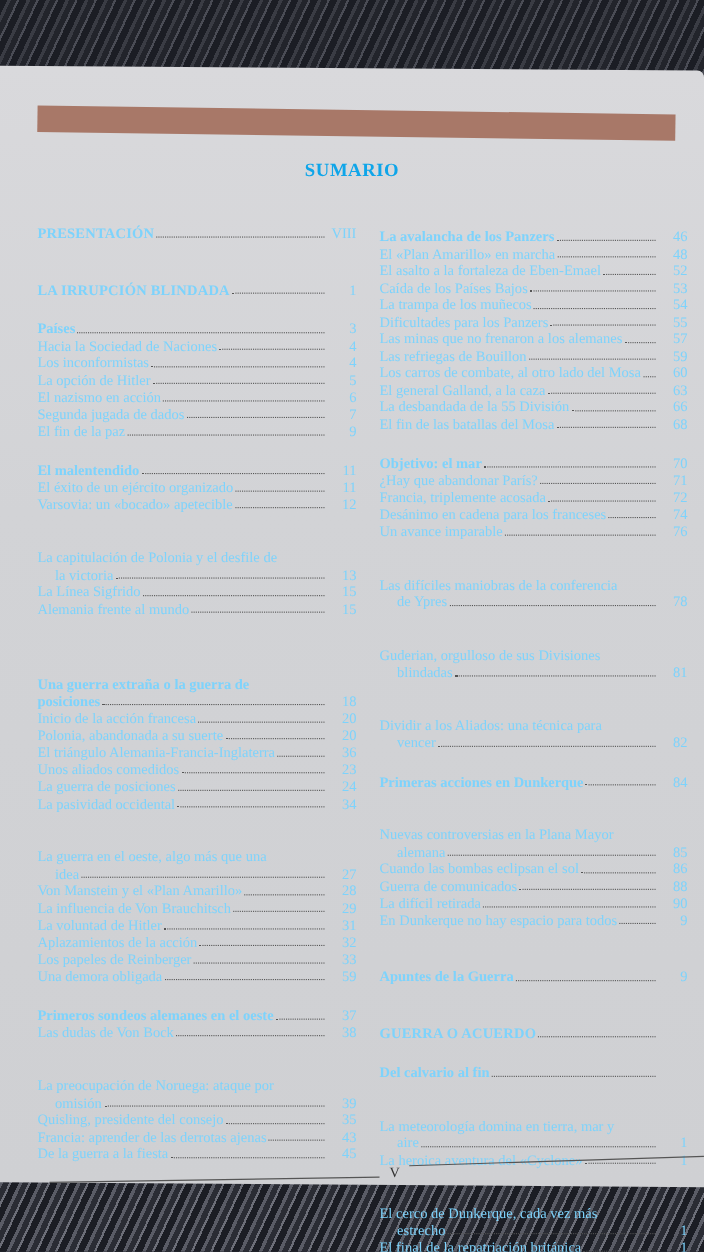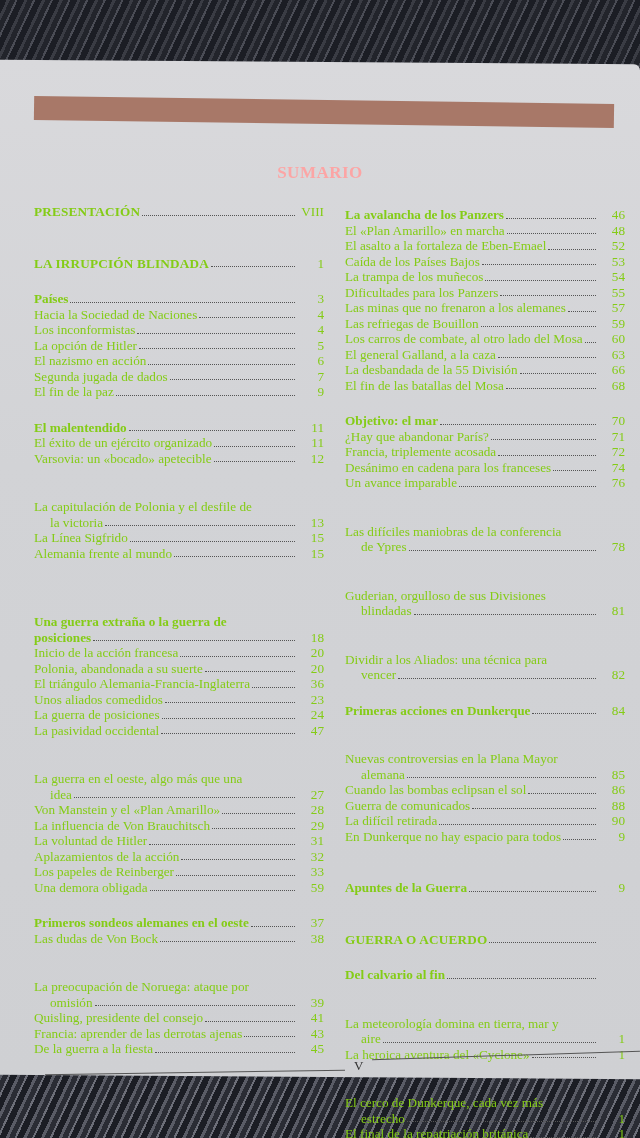--- a/index.html
+++ b/index.html
@@ -23,25 +23,25 @@
     background: linear-gradient(180deg, #d9d9dc 0%, #d2d3d6 40%, #cfd0d3 100%);
     border-radius: 0 6px 0 0;
     transform: skewY(0.4deg);
   }
   .header-bar {
     position: absolute; left: 34px; top: 100px; width: 580px; height: 24px;
     background: #a87868;
     transform: rotate(0.8deg);
   }
   .title {
-    position: absolute; left: 0; width: 640px; top: 163px; text-align: center;
-    font-size: 17px; font-weight: bold; color: #fca5a5; letter-spacing: 0.5px;
+    position: absolute; left: 0; width: 640px; top: 145px; text-align: center;
+    font-size: 17px; font-weight: bold; color: #0ea5e9; letter-spacing: 0.5px;
   }
   .col {
-    position: absolute; color: #84cc16; font-size: 13.2px; line-height: 15.5px;
+    position: absolute; color: #7dd3fc; font-size: 13.2px; line-height: 15.5px;
   }
   .col-left { left: 34px; top: 204px; width: 290px; }
   .col-right { left: 345px; top: 207px; width: 280px; }
   .entry {
     display: flex; align-items: flex-end; white-space: nowrap;
   }
   .entry .label { flex: 0 0 auto; }
   .entry .dots {
     flex: 1 1 auto; border-bottom: 1.5px dotted #555; margin: 0 3px 4px 2px; min-width: 6px;
   }
@@ -186,21 +186,21 @@
       <span class="page-num">23</span>
     </div>
   <div class="entry">
       <span class="label">La guerra de posiciones</span>
       <span class="dots"></span>
       <span class="page-num">24</span>
     </div>
   <div class="entry">
       <span class="label">La pasividad occidental</span>
       <span class="dots"></span>
-      <span class="page-num">47</span>
+      <span class="page-num">34</span>
     </div>
   <div class="entry wrap">
     <span class="label label-first">La guerra en el oeste, algo más que una</span>
     <span class="label label-cont">idea</span>
     <span class="dots"></span>
     <span class="page-num">27</span>
   </div>
   <div class="entry">
       <span class="label">Von Manstein y el «Plan Amarillo»</span>
       <span class="dots"></span>
@@ -245,21 +245,21 @@
     </div>
   <div class="entry wrap">
     <span class="label label-first">La preocupación de Noruega: ataque por</span>
     <span class="label label-cont">omisión</span>
     <span class="dots"></span>
     <span class="page-num">39</span>
   </div>
   <div class="entry">
       <span class="label">Quisling, presidente del consejo</span>
       <span class="dots"></span>
-      <span class="page-num">41</span>
+      <span class="page-num">35</span>
     </div>
   <div class="entry">
       <span class="label">Francia: aprender de las derrotas ajenas</span>
       <span class="dots"></span>
       <span class="page-num">43</span>
     </div>
   <div class="entry">
       <span class="label">De la guerra a la fiesta</span>
       <span class="dots"></span>
       <span class="page-num">45</span>

